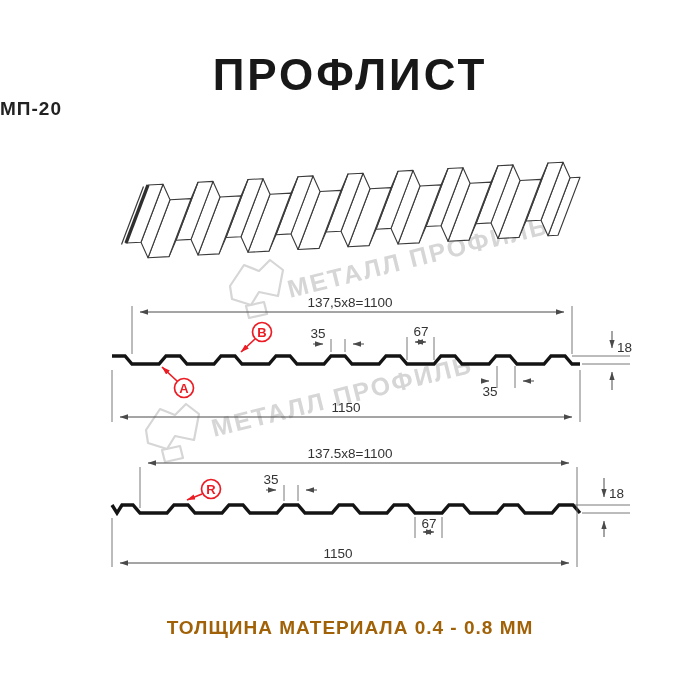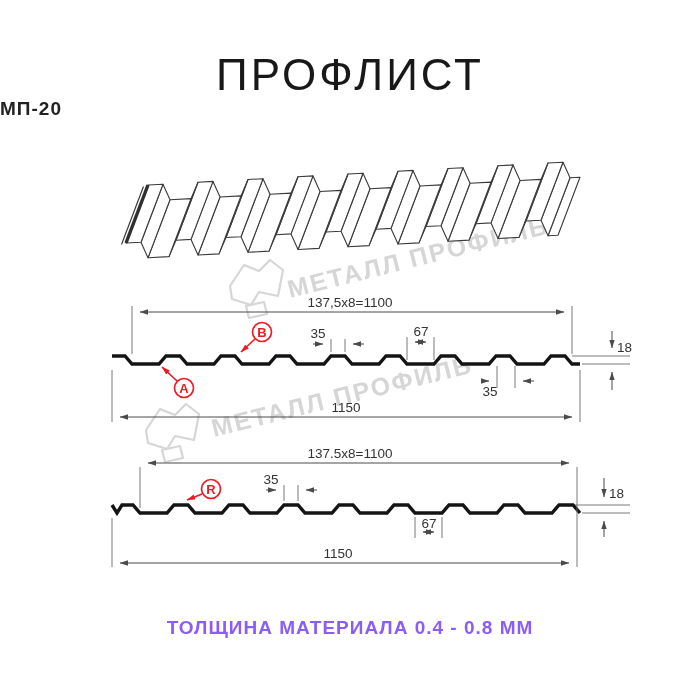--- a/index.html
+++ b/index.html
@@ -1,23 +1,23 @@
 <!DOCTYPE html>
 <html><head>
 <meta charset="utf-8">
 <style>
   html,body{margin:0;padding:0;background:#fff;}
   .stage{position:relative;width:700px;height:700px;background:#fff;overflow:hidden;
          font-family:"Liberation Sans",sans-serif;}
   .title{position:absolute;left:0;top:50px;width:700px;text-align:center;
-         font-size:44px;font-weight:normal;letter-spacing:3px;color:#181818;}
+         font-size:44px;font-weight:bold;letter-spacing:3px;color:#181818;}
   .subtitle{position:absolute;left:0;top:98px;width:700px;text-align:left;
          font-size:19px;font-weight:bold;letter-spacing:1px;color:#222;}
   .footer-note{position:absolute;left:0;top:617px;width:700px;text-align:center;
-         font-size:19px;font-weight:bold;letter-spacing:1px;color:#8b5cf6;}
+         font-size:19px;font-weight:bold;letter-spacing:1px;color:#a16207;}
   svg{position:absolute;left:0;top:0;}
   svg text{font-family:"Liberation Sans",sans-serif;font-size:13.5px;fill:#333;}
   .dim{stroke:#4a4a4a;stroke-width:1;fill:none;}
   .ext{stroke:#6a6a6a;stroke-width:0.9;fill:none;}
   .prof{stroke:#141414;stroke-width:3.4;fill:none;stroke-linejoin:miter;}
   .red{stroke:#ec1c24;fill:none;stroke-width:1.7;}
   .redtxt{fill:#ec1c24;font-weight:bold;font-size:13px;}
   .wmtxt{fill:#d6d6d6;font-size:25px;font-weight:bold;letter-spacing:2px;}
   .wmlogo{stroke:#d6d6d6;stroke-width:2.2;fill:none;stroke-linejoin:round;}
   .sheet3d path{fill:#ffffff;stroke:#3a3a3a;stroke-width:1.1;stroke-linejoin:round;}

